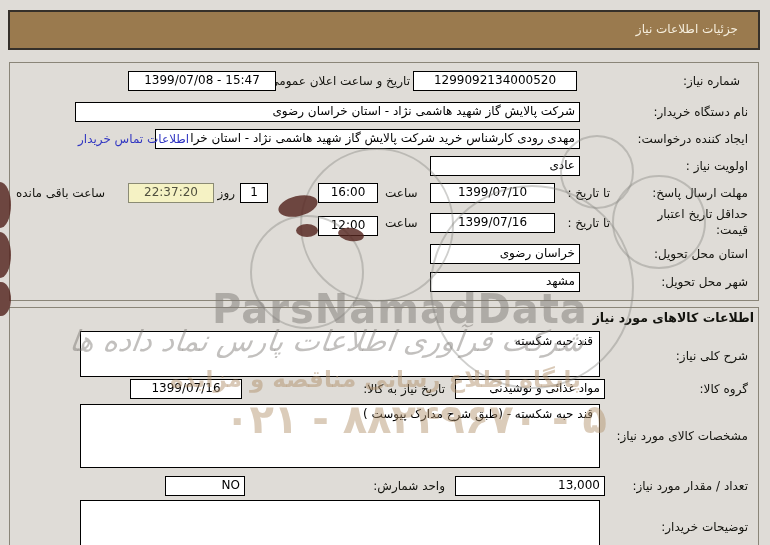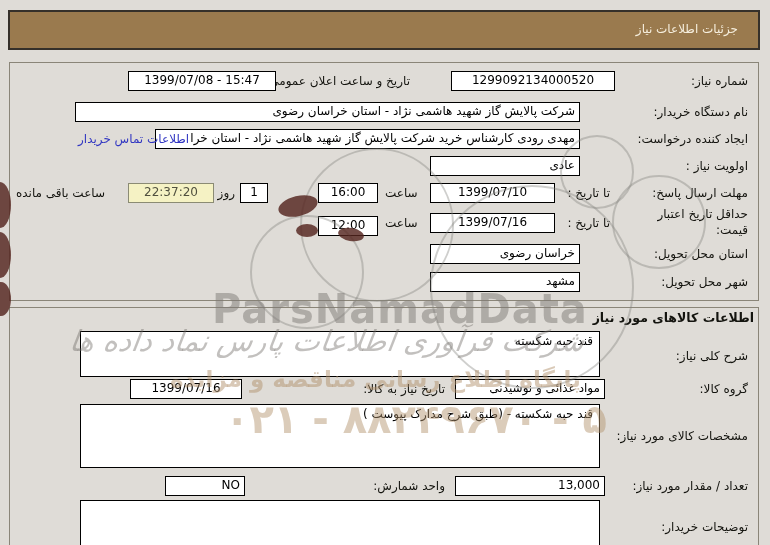--- a/index.html
+++ b/index.html
@@ -36,22 +36,22 @@
 
 <div class="page">
 
   <div class="hdr">
     <span>جزئیات اطلاعات نیاز</span>
   </div>
 
   <div class="panel" id="panel1"></div>
   <div class="panel" id="panel2"></div>
 
-  <span class="lbl" style="right:22px;top:74px;">شماره نیاز:</span>
-  <div class="inp c" style="left:413px;top:71px;width:164px;margin-left:38px;">1299092134000520</div>
+  <span class="lbl" style="right:30px;top:74px;">شماره نیاز:</span>
+  <div class="inp c" style="left:413px;top:71px;width:164px;">1299092134000520</div>
   <span class="lbl" style="right:360px;top:74px;">تاریخ و ساعت اعلان عمومی:</span>
   <div class="inp c" style="left:128px;top:71px;width:148px;">1399/07/08 - 15:47</div>
 
   <span class="lbl" style="right:22px;top:105px;">نام دستگاه خریدار:</span>
   <div class="inp" style="left:75px;top:102px;width:505px;">شرکت پالایش گاز شهید هاشمی نژاد - استان خراسان رضوی</div>
 
   <span class="lbl" style="right:22px;top:132px;">ایجاد کننده درخواست:</span>
   <div class="inp" style="left:155px;top:129px;width:425px;">مهدی رودی کارشناس خرید شرکت پالایش گاز شهید هاشمی نژاد - استان خرا</div>
   <span class="link" style="left:78px;top:132px;">اطلاعات تماس خریدار</span>
 

